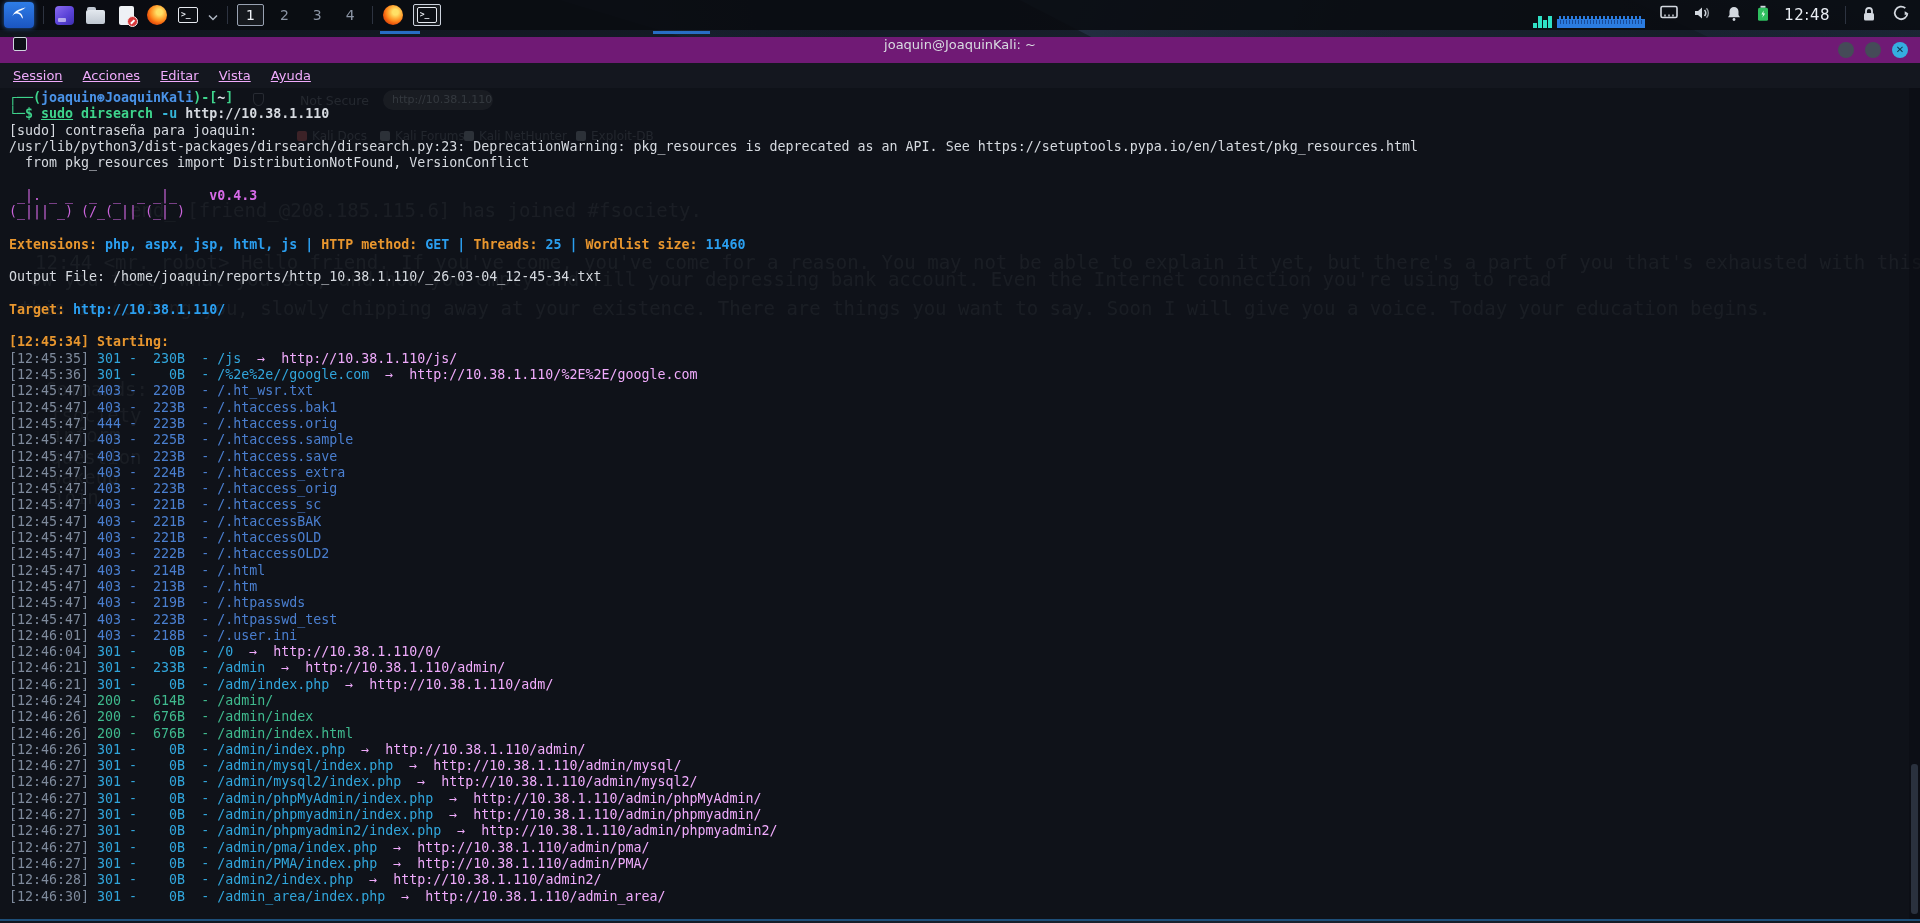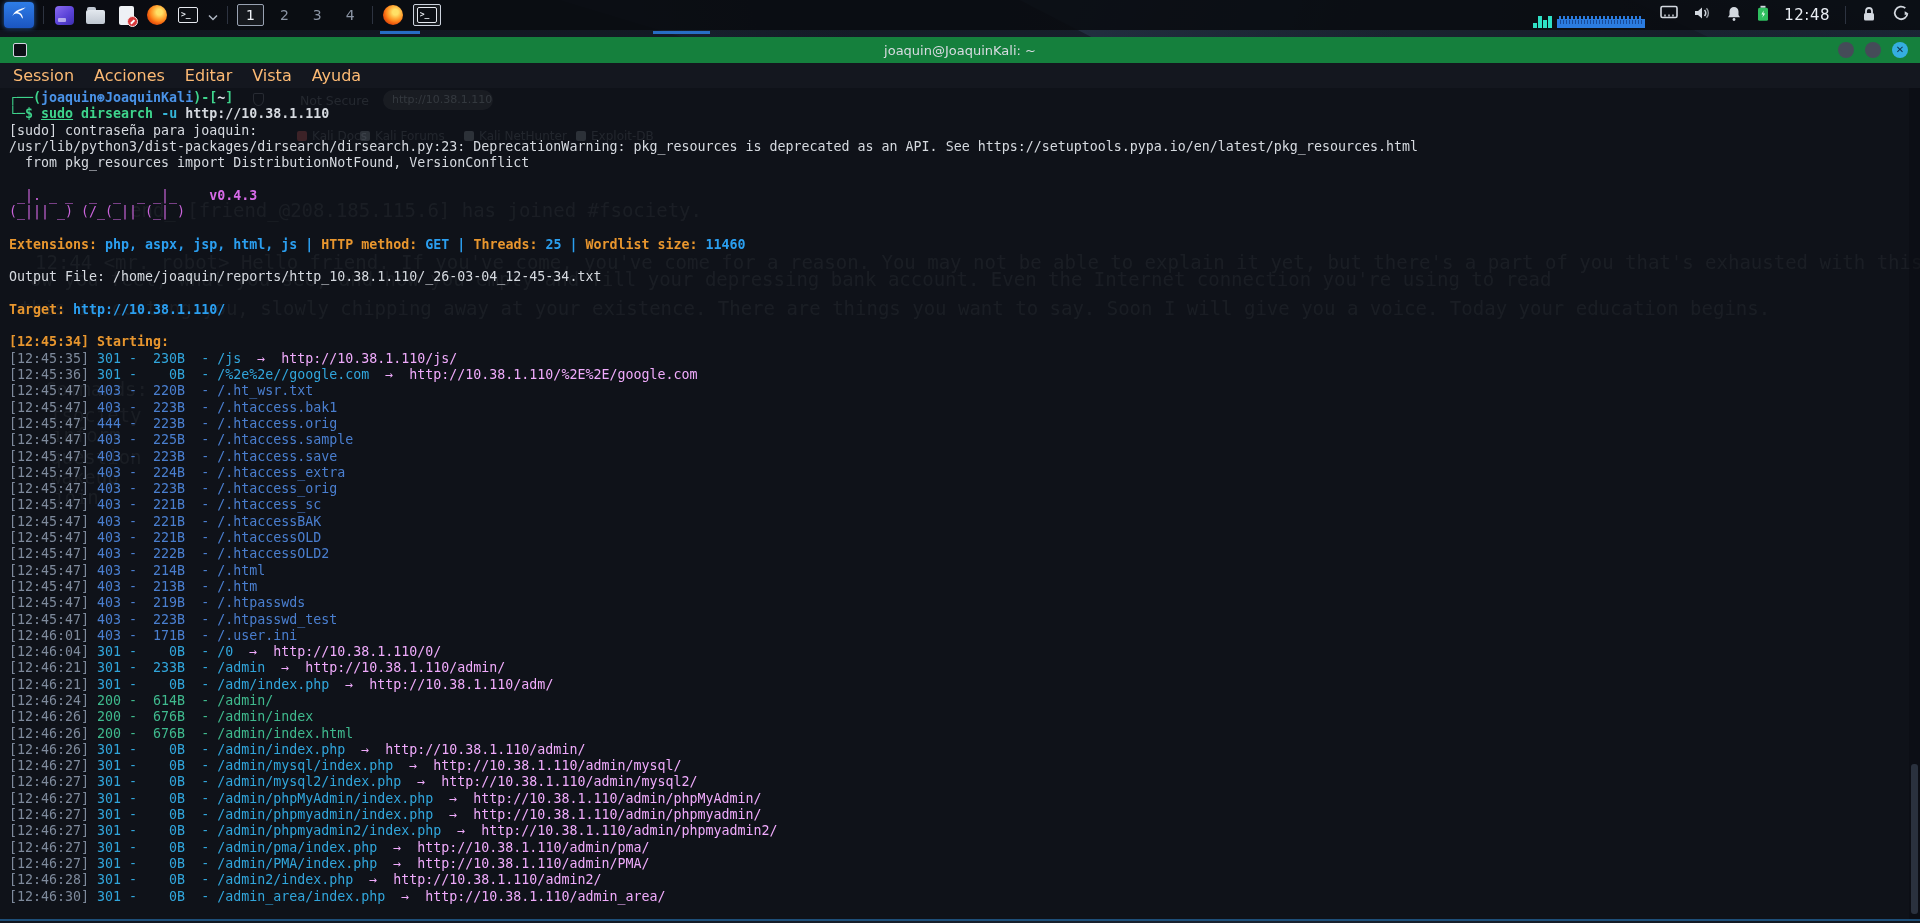--- a/index.html
+++ b/index.html
@@ -57,28 +57,28 @@
   .streak { width:88px; height:9px; margin-left:4px; background:#2b7ce0; position:relative; }
   .streak::before { content:""; position:absolute; top:-3px; left:2px; right:2px; height:3px;
     background:repeating-linear-gradient(90deg,#2b7ce0 0 2px,rgba(43,124,224,0) 2px 4px); }
   .streak::after { content:""; position:absolute; top:1px; left:3px; right:3px; height:4px;
     background:repeating-linear-gradient(90deg,rgba(12,34,92,.55) 0 1px,rgba(0,0,0,0) 1px 3px); }
   .clock { font-size:15px; color:#eaeef4; letter-spacing:.5px; }
 
   
   .window { position:absolute; top:37px; left:0; width:1920px; bottom:2px;
     border-bottom:2px solid #1d4e78; background:#0f1219; z-index:10; }
-  .titlebar { height:26px; background:#15803d; position:relative; display:flex; align-items:center; }
+  .titlebar { height:26px; background:#701a75; position:relative; display:flex; }
   .tb-icon { width:14px; height:14px; margin-left:13px; border:1px solid #cfd5de; border-radius:2px; background:#0d1016; }
   .tb-title { position:absolute; left:0; right:0; text-align:center; font-size:13px; color:#d8dbe1; }
   .tb-btns { position:absolute; right:12px; top:5px; display:flex; gap:11px; }
   .wbtn { width:16px; height:16px; border-radius:50%; background:#454b58; }
   .wbtn.close { background:#35aee0; color:#0d2f44; font-size:10px; line-height:16px; text-align:center; font-weight:bold; }
   .menubar { height:25px; background:#14171f; display:flex; align-items:center; padding-left:13px; }
-  .menu-item { font-size:16px; color:#fdba74; padding:3px 10px; }
+  .menu-item { font-size:13px; color:#f0abfc; padding:3px 10px;text-decoration:underline; }
   .menu-item:first-child { padding-left:0; }
 
   
   .term { position:absolute; top:51px; left:0; right:0; bottom:0; background:#0f1219; overflow:hidden; }
   .ghosts { position:absolute; inset:0; z-index:1; }
   .gw { position:absolute; font:19px/21px "DejaVu Sans Mono",monospace; color:rgba(205,216,228,.058); white-space:pre; }
   .gshield { position:absolute; left:253px; top:5px; width:11px; height:13px;
     border:1.5px solid rgba(205,216,228,.13); border-radius:2px 2px 50% 50%; }
   .gns { position:absolute; left:300px; top:5px; font-size:12.5px; color:rgba(210,220,232,.11); }
   .gpill { position:absolute; left:383px; top:2px; width:110px; height:20px; border-radius:10px;
@@ -247,21 +247,21 @@
         <div class="gw" style="left: 35px; top: 164px;">12:44 &lt;mr. robot&gt; Hello friend. If you've come, you've come for a reason. You may not be able to explain it yet, but there's a part of you that's exhausted with this</div>
         <div class="gw" style="left: 30px; top: 181px;">ow you feel, what you see, and how you empty and fill your depressing bank account. Even the Internet connection you're using to read</div>
         <div class="gw" style="left: 20px; top: 210px;">this is costing you, slowly chipping away at your existence. There are things you want to say. Soon I will give you a voice. Today your education begins.</div>
         <div class="gw" style="left: 45px; top: 291px;">Commands:</div>
         <div class="gw" style="left: 50px; top: 317px;">fsociety</div>
         <div class="gw" style="left: 52px; top: 337px;">inform</div>
         <div class="gw" style="left: 50px; top: 359px;">question</div>
         <div class="gw" style="left: 50px; top: 379px;">wakeup</div>
         <div class="gw" style="left: 53px; top: 399px;">join</div>
         <div class="gbm" style="left: 285px;"><span class="gbi red"></span>Kali Docs</div>
-        <div class="gbm" style="left: 348px;"><span class="gbi"></span>Kali Forums</div>
+        <div class="gbm" style="left: 368px;"><span class="gbi"></span>Kali Forums</div>
         <div class="gbm" style="left: 452px;"><span class="gbi"></span>Kali NetHunter</div>
         <div class="gbm" style="left: 564px;"><span class="gbi"></span>Exploit-DB</div>
       </div>
     <div class="lines">
         <div class="tl"><span class="c-pg">┌──(</span><span class="c-pb">joaquin⊛JoaquinKali</span><span class="c-pg">)-[</span><span class="c-fgb">~</span><span class="c-pg">]</span></div>
         <div class="tl"><span class="c-pg">└─$ </span><span class="c-sudo">sudo</span><span class="c-fg"> </span><span class="c-cmd">dirsearch</span><span class="c-fg"> </span><span class="c-opt">-u</span><span class="c-fg"> </span><span class="c-arg">http://10.38.1.110</span></div>
         <div class="tl"><span class="c-fg">[sudo] contraseña para joaquin:</span></div>
         <div class="tl"><span class="c-fg">/usr/lib/python3/dist-packages/dirsearch/dirsearch.py:23: DeprecationWarning: pkg_resources is deprecated as an API. See https://setuptools.pypa.io/en/latest/pkg_resources.html</span></div>
         <div class="tl"><span class="c-fg">  from pkg_resources import DistributionNotFound, VersionConflict</span></div>
         <div class="tl"></div>
@@ -285,21 +285,21 @@
         <div class="tl"><span class="c-ts">[12:45:47] </span><span class="c-s403">403 -  224B  - /.htaccess_extra</span></div>
         <div class="tl"><span class="c-ts">[12:45:47] </span><span class="c-s403">403 -  223B  - /.htaccess_orig</span></div>
         <div class="tl"><span class="c-ts">[12:45:47] </span><span class="c-s403">403 -  221B  - /.htaccess_sc</span></div>
         <div class="tl"><span class="c-ts">[12:45:47] </span><span class="c-s403">403 -  221B  - /.htaccessBAK</span></div>
         <div class="tl"><span class="c-ts">[12:45:47] </span><span class="c-s403">403 -  221B  - /.htaccessOLD</span></div>
         <div class="tl"><span class="c-ts">[12:45:47] </span><span class="c-s403">403 -  222B  - /.htaccessOLD2</span></div>
         <div class="tl"><span class="c-ts">[12:45:47] </span><span class="c-s403">403 -  214B  - /.html</span></div>
         <div class="tl"><span class="c-ts">[12:45:47] </span><span class="c-s403">403 -  213B  - /.htm</span></div>
         <div class="tl"><span class="c-ts">[12:45:47] </span><span class="c-s403">403 -  219B  - /.htpasswds</span></div>
         <div class="tl"><span class="c-ts">[12:45:47] </span><span class="c-s403">403 -  223B  - /.htpasswd_test</span></div>
-        <div class="tl"><span class="c-ts">[12:46:01] </span><span class="c-s403">403 -  171B  - /.user.ini</span></div>
+        <div class="tl"><span class="c-ts">[12:46:01] </span><span class="c-s403">403 -  218B  - /.user.ini</span></div>
         <div class="tl"><span class="c-ts">[12:46:04] </span><span class="c-s301">301 -    0B  - /0</span><span class="c-url">  →  http://10.38.1.110/0/</span></div>
         <div class="tl"><span class="c-ts">[12:46:21] </span><span class="c-s301">301 -  233B  - /admin</span><span class="c-url">  →  http://10.38.1.110/admin/</span></div>
         <div class="tl"><span class="c-ts">[12:46:21] </span><span class="c-s301">301 -    0B  - /adm/index.php</span><span class="c-url">  →  http://10.38.1.110/adm/</span></div>
         <div class="tl"><span class="c-ts">[12:46:24] </span><span class="c-s200">200 -  614B  - /admin/</span></div>
         <div class="tl"><span class="c-ts">[12:46:26] </span><span class="c-s200">200 -  676B  - /admin/index</span></div>
         <div class="tl"><span class="c-ts">[12:46:26] </span><span class="c-s200">200 -  676B  - /admin/index.html</span></div>
         <div class="tl"><span class="c-ts">[12:46:26] </span><span class="c-s301">301 -    0B  - /admin/index.php</span><span class="c-url">  →  http://10.38.1.110/admin/</span></div>
         <div class="tl"><span class="c-ts">[12:46:27] </span><span class="c-s301">301 -    0B  - /admin/mysql/index.php</span><span class="c-url">  →  http://10.38.1.110/admin/mysql/</span></div>
         <div class="tl"><span class="c-ts">[12:46:27] </span><span class="c-s301">301 -    0B  - /admin/mysql2/index.php</span><span class="c-url">  →  http://10.38.1.110/admin/mysql2/</span></div>
         <div class="tl"><span class="c-ts">[12:46:27] </span><span class="c-s301">301 -    0B  - /admin/phpMyAdmin/index.php</span><span class="c-url">  →  http://10.38.1.110/admin/phpMyAdmin/</span></div>

